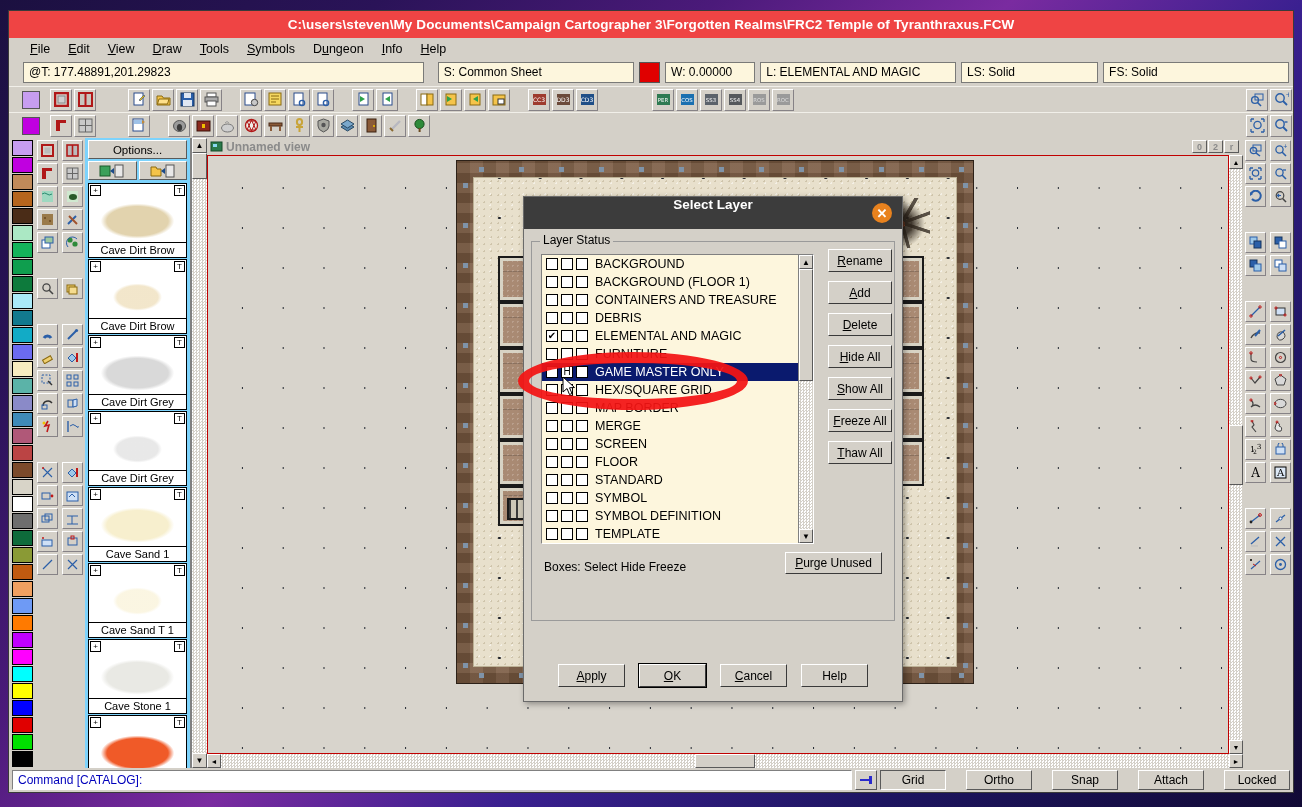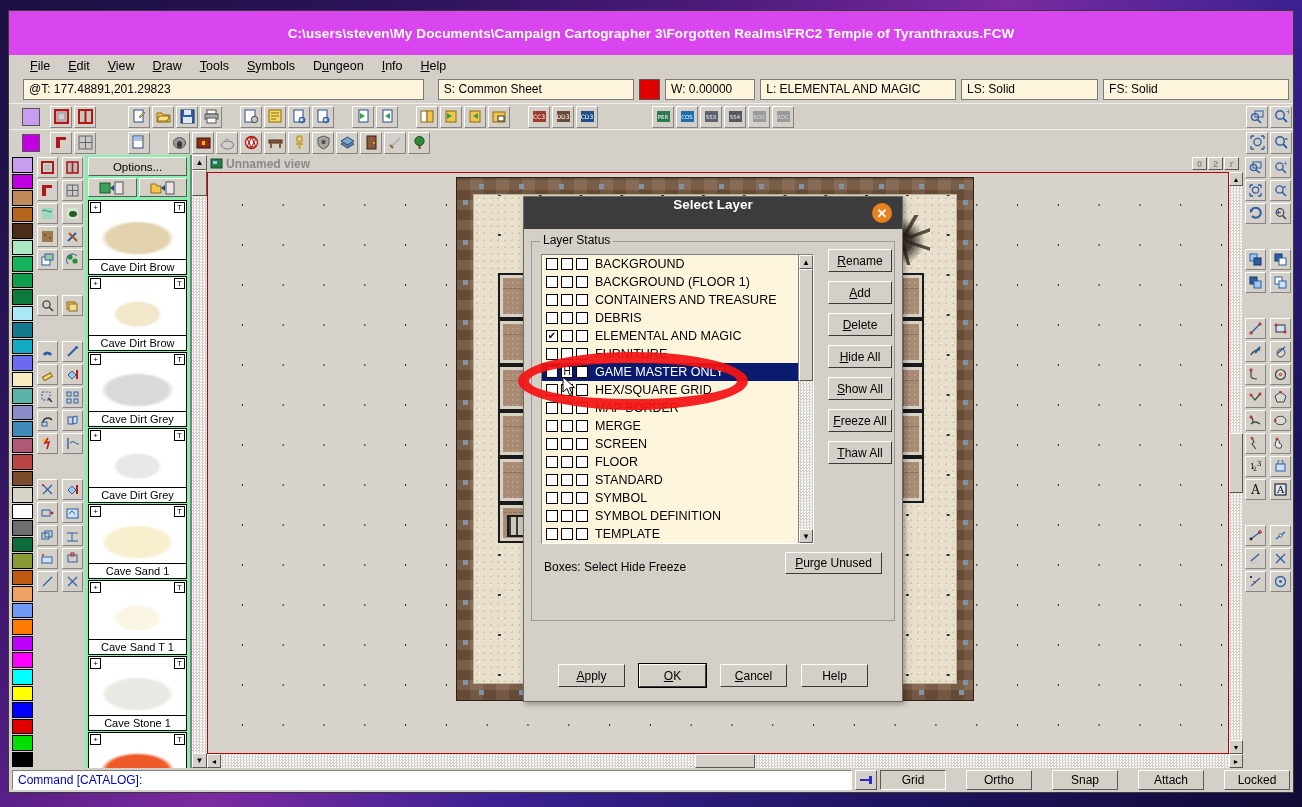--- a/index.html
+++ b/index.html
@@ -17,21 +17,21 @@
   #app {
     position: absolute;
     left: 8px; top: 10px;
     width: 1286px; height: 783px;
     background: #d4d0c8;
     border: 1px solid #3a3a3a;
     display: flex; flex-direction: column;
   }
   
   .titlebar {
-    height: 44px; background: #d946ef; color: #ffffff;
+    height: 27px; background: #ef4444; color: #ffffff;
     display: flex; align-items: center; justify-content: center;
     font-size: 13.5px; font-weight: bold;
     letter-spacing: .1px;
   }
   
   .menubar {
     height: 22px; background: #d4d0c8;
     display: flex; align-items: center;
     padding-left: 12px; font-size: 12.5px; color: #000;
     border-bottom: 1px solid #d4d0c8;
@@ -69,21 +69,21 @@
   
   .colstrip { width: 26px; padding-top: 2px; display: flex; flex-direction: column; align-items: center; }
   .colcell { width: 21px; height: 17px; border: 1px solid #000; margin-bottom: 1px; }
   .toolcol { width: 25px; padding-top: 2px; display: flex; flex-direction: column; align-items: center; }
   .tool { width: 21px; height: 21px; margin-bottom: 2px;
           border: 1px solid; border-color: #fff #868286 #868286 #fff;
           background: #d4d0c8; display:flex; align-items:center; justify-content:center; }
   .tool.blank { border-color: transparent; background: transparent; }
   
   .catalog {
-    width: 106px; background: #86efac;
+    width: 106px; background: #7dd3fc;
     display: flex; flex-direction: column; border-right: 1px solid #808080;
   }
   .optbtn { margin: 2px 3px 2px 3px; height: 19px; font-size: 11.5px;
             background: #d4d0c8; border: 1px solid; border-color: #fff #5a5a5a #5a5a5a #fff;
             display: flex; align-items: center; justify-content: center; }
   .catbtnrow { display: flex; gap: 2px; margin: 0 3px 3px 3px; }
   .catbtn { flex: 1; height: 19px; border: 1px solid; border-color: #fff #5a5a5a #5a5a5a #fff;
             background: #d4d0c8; display:flex; align-items:center; justify-content:center; font-size: 10px;}
   .swatches { flex: 1; overflow: hidden; padding: 0 3px; }
   .swcard { border: 1px solid #000; background: #fff; margin-bottom: 1px; position: relative; height: 75px; }

